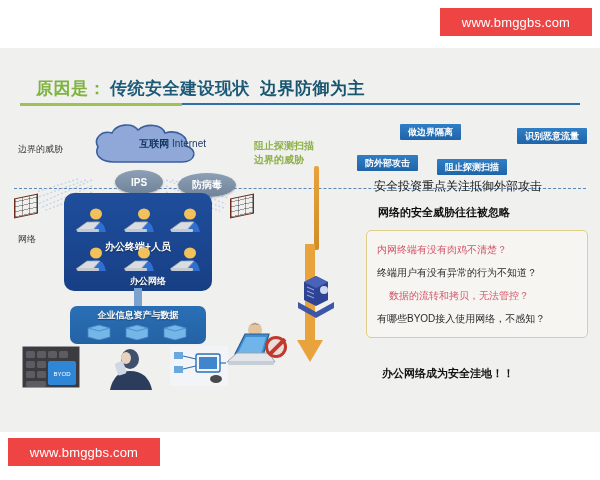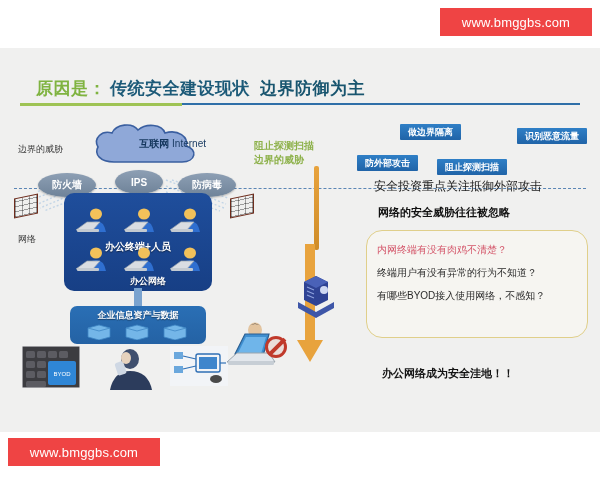--- a/index.html
+++ b/index.html
@@ -202,21 +202,21 @@
     font-size: 12px; color: #1b1b1b; white-space: nowrap;
   }
   .r-line-2 {
     position: absolute; left: 378px; top: 205px;
     font-size: 11px; font-weight: bold; color: #111111; white-space: nowrap;
   }
 
   
   .qbox {
     position: absolute; left: 366px; top: 230px; width: 222px; height: 108px;
-    border: 1px solid #e0cf8a; border-radius: 16px;
+    border: 1px solid #e0cf8a; border-radius: 5px;
     background: #f6f5f1;
     padding: 7px 10px 0 10px;
   }
   .qline { font-size: 10px; line-height: 23px; white-space: nowrap; }
   .q-red  { color: #d4566a; }
   .q-dark { color: #2b2b2b; }
   .q-red.indent { padding-left: 12px; }
 
   
   .bottom-stmt {
@@ -282,21 +282,20 @@
     </g>
   </svg>
 
   <div class="brick" id="brick-l">
       <i></i>
     </div>
   <div class="brick" id="brick-r">
       <i></i>
     </div>
 
-  <div class="sec-pill" id="pill-fw">防火墙</div>
   <div class="sec-pill" id="pill-ips">IPS</div>
   <div class="sec-pill" id="pill-av">防病毒</div>
 
   <div class="office-panel"></div>
 
   <svg class="worker" style="left:74px;  top:206px;" viewBox="0 0 40 28">
     <ellipse cx="22" cy="8" rx="6" ry="5.5" fill="#f2c15a"></ellipse>
     <path d="M12 26 q2-11 10-11 q8 0 10 11 Z" fill="#2f6fd0"></path>
     <path d="M2 24 l11-8 h13 l-8 9 Z" fill="#d9dde2" stroke="#9aa4ad" stroke-width=".7"></path>
     <rect x="3" y="23" width="22" height="3" rx="1" fill="#c3cad1"></rect>
@@ -435,20 +434,21 @@
   <div class="badge" id="badge-1">识别恶意流量</div>
   <div class="badge" id="badge-2">防外部攻击</div>
   <div class="badge" id="badge-3">阻止探测扫描</div>
 
   <div class="r-line-1">安全投资重点关注抵御外部攻击</div>
   <div class="r-line-2">网络的安全威胁往往被忽略</div>
 
   <div class="qbox">
     <div class="qline q-red">内网终端有没有肉鸡不清楚？</div>
     <div class="qline q-dark">终端用户有没有异常的行为不知道？</div>
+    <div class="qline q-red indent">数据的流转和拷贝，无法管控？</div>
     <div class="qline q-dark">有哪些BYOD接入使用网络，不感知？</div>
   </div>
 
   <div class="bottom-stmt">办公网络成为安全洼地！！</div>
 
   <div class="wm" id="wm-top">www.bmggbs.com</div>
   <div class="wm" id="wm-bottom">www.bmggbs.com</div>
 
 </div>
 

